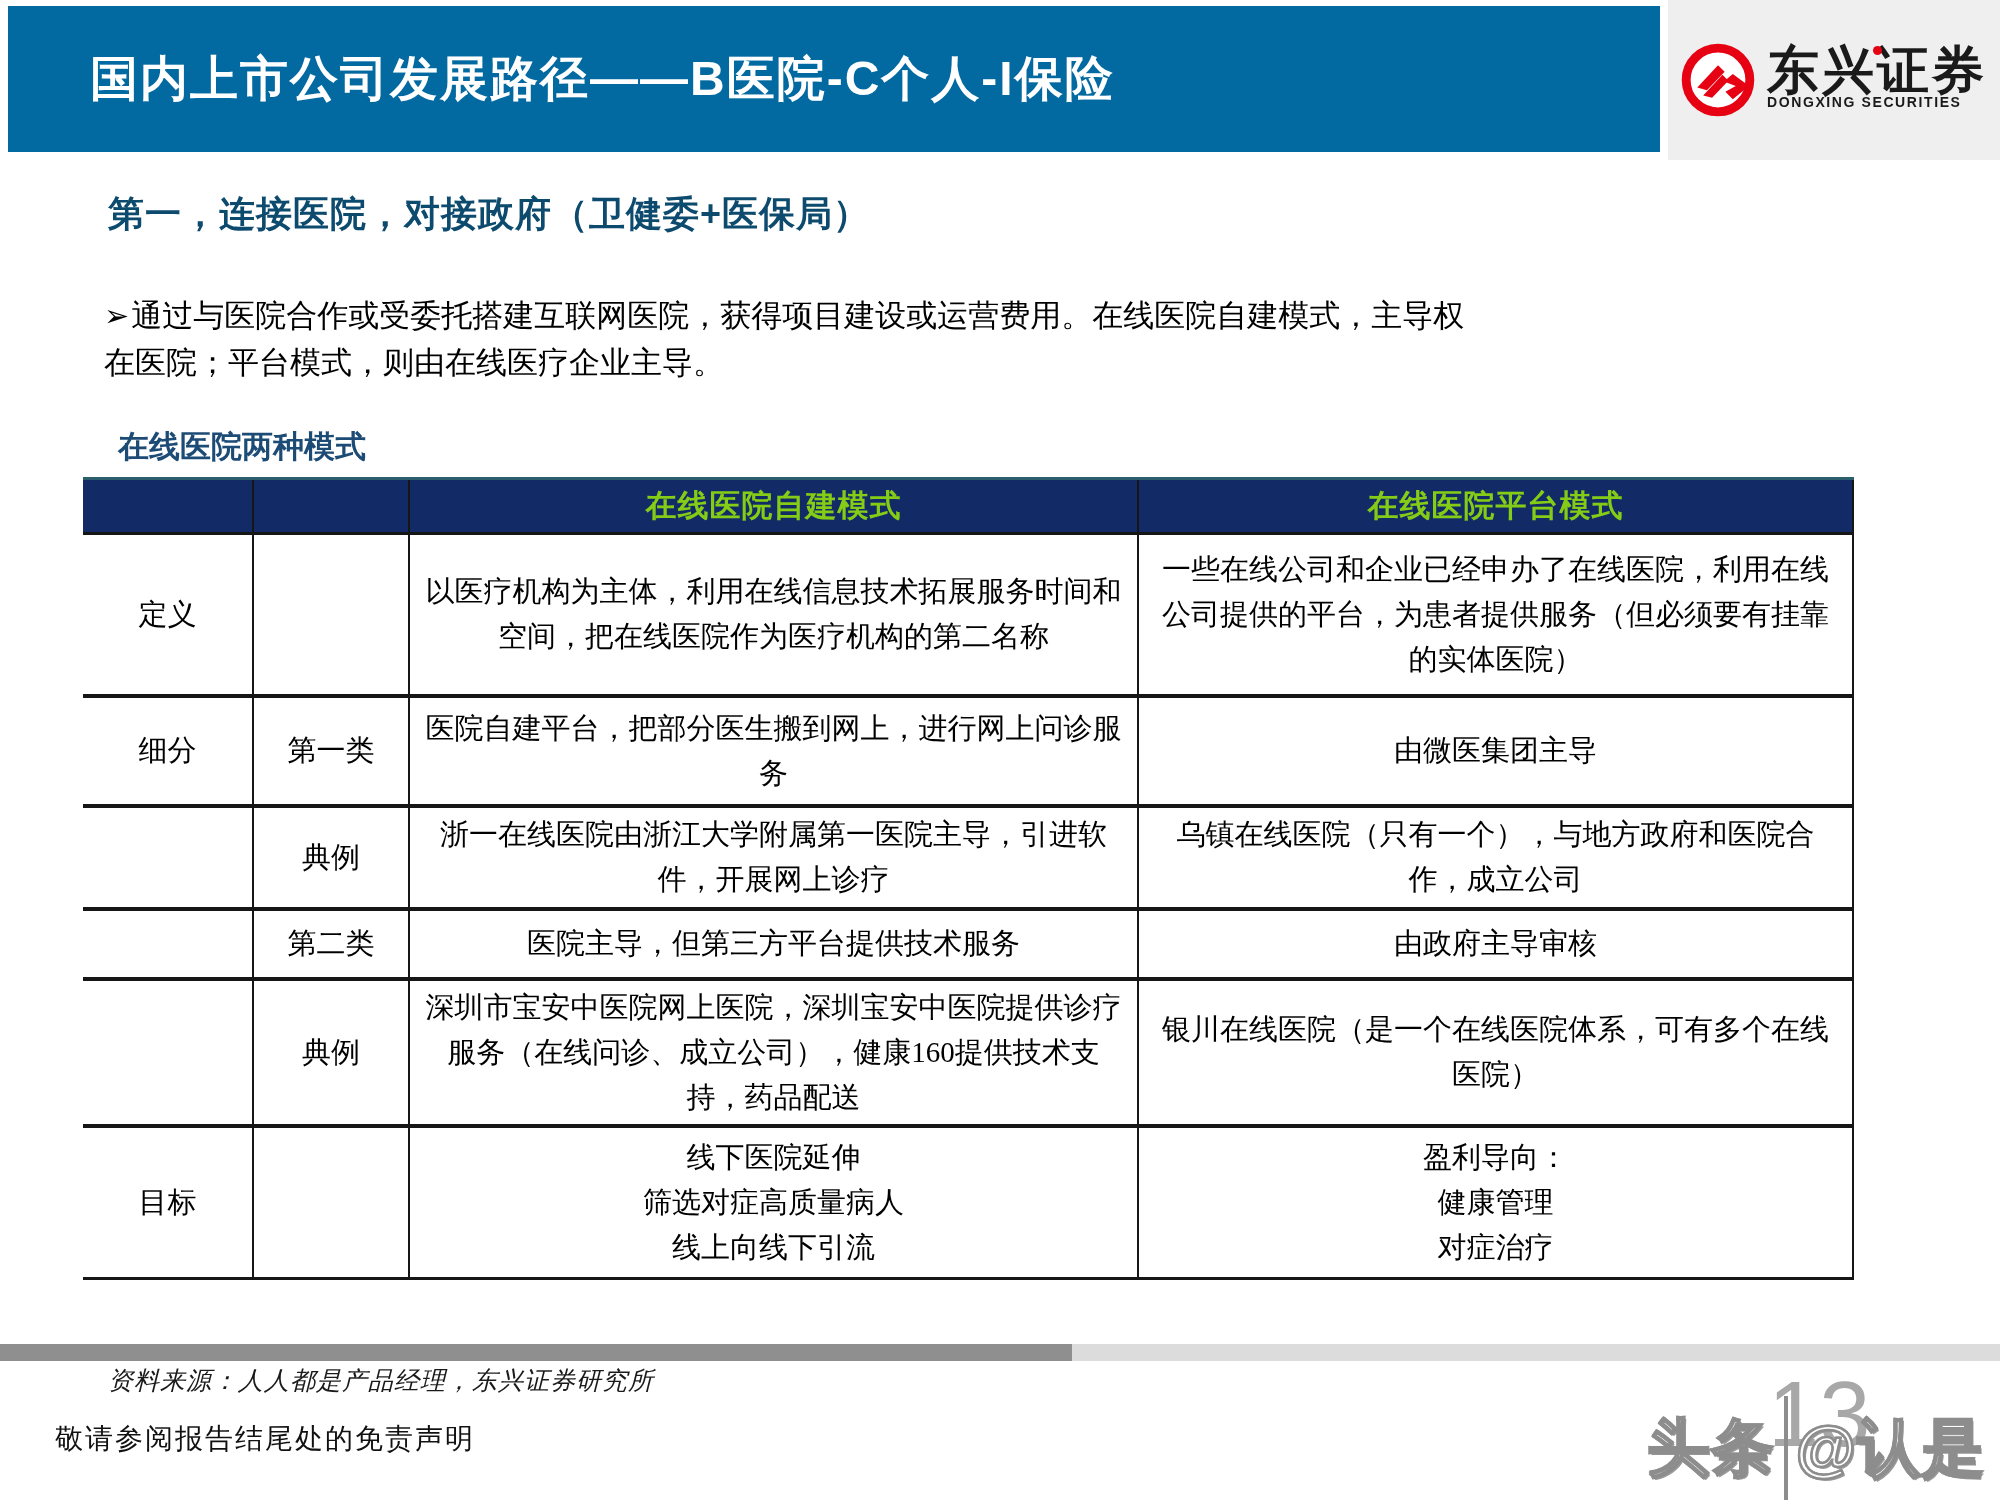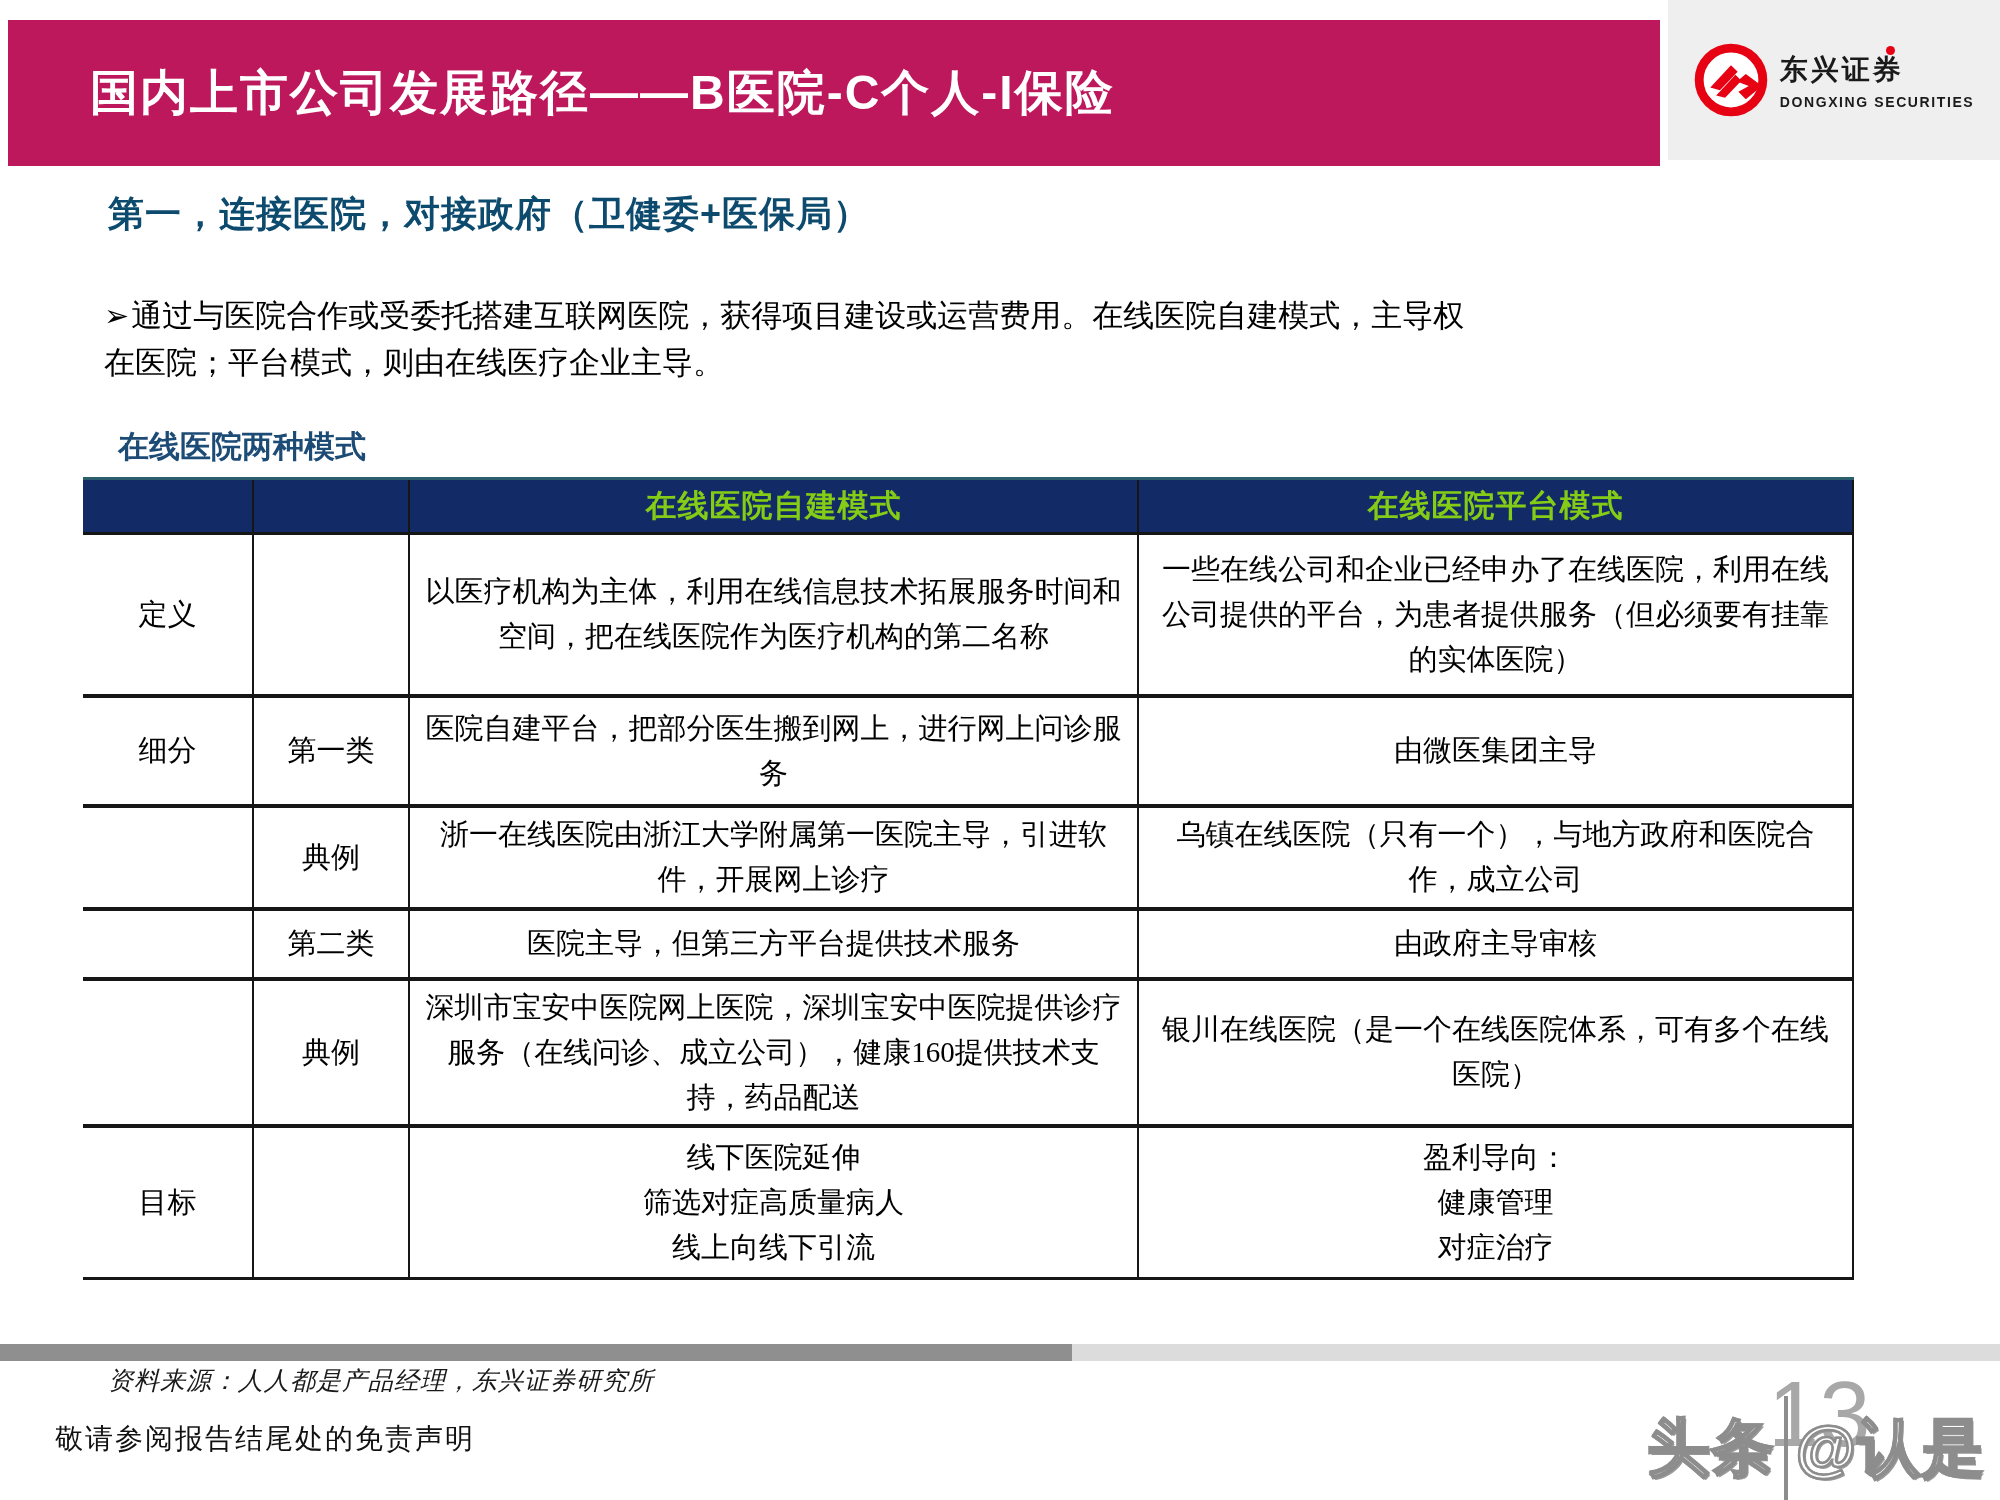--- a/index.html
+++ b/index.html
@@ -5,31 +5,31 @@
   html,body{margin:0;padding:0;}
   body{
     width:2000px;height:1500px;position:relative;background:#ffffff;
     font-family:"Liberation Sans", sans-serif;overflow:hidden;
   }
   .slide{position:absolute;inset:0;}
 
   
   .banner{
     position:absolute;left:8px;top:6px;width:1652px;height:146px;
-    background:#be185d;color:#ffffff;display:flex;align-items:center;
+    background:#0369a1;color:#ffffff;display:flex;align-items:center;
     padding-left:82px;box-sizing:border-box;
-    font-size:48px;font-weight:bold;letter-spacing:2px;margin-top:14px;
+    font-size:48px;font-weight:bold;letter-spacing:2px;
   }
   .logo-panel{
     position:absolute;left:1668px;top:0;width:332px;height:160px;
     background:#efefef;display:flex;align-items:center;justify-content:center;gap:12px;
   }
   .emblem{width:74px;height:74px;display:block;}
   .logo-text{display:flex;flex-direction:column;align-items:flex-start;position:relative;}
-  .logo-cn{font-size:28px;font-weight:bold;color:#1a1a1a;letter-spacing:3px;line-height:44px;}
+  .logo-cn{font-size:52px;font-weight:bold;color:#1a1a1a;letter-spacing:3px;line-height:44px;}
   .logo-en{font-size:14px;font-weight:bold;color:#1a1a1a;letter-spacing:1.6px;line-height:20px;}
   .logo-dot{position:absolute;left:106px;top:-2px;width:9px;height:9px;border-radius:50%;background:#e60113;}
 
   
   .heading{
     position:absolute;left:108px;top:190px;
     font-size:36px;font-weight:bold;color:#0c4a6e;letter-spacing:1px;
   }
   .bullet{
     position:absolute;left:104px;top:292px;width:1372px;

